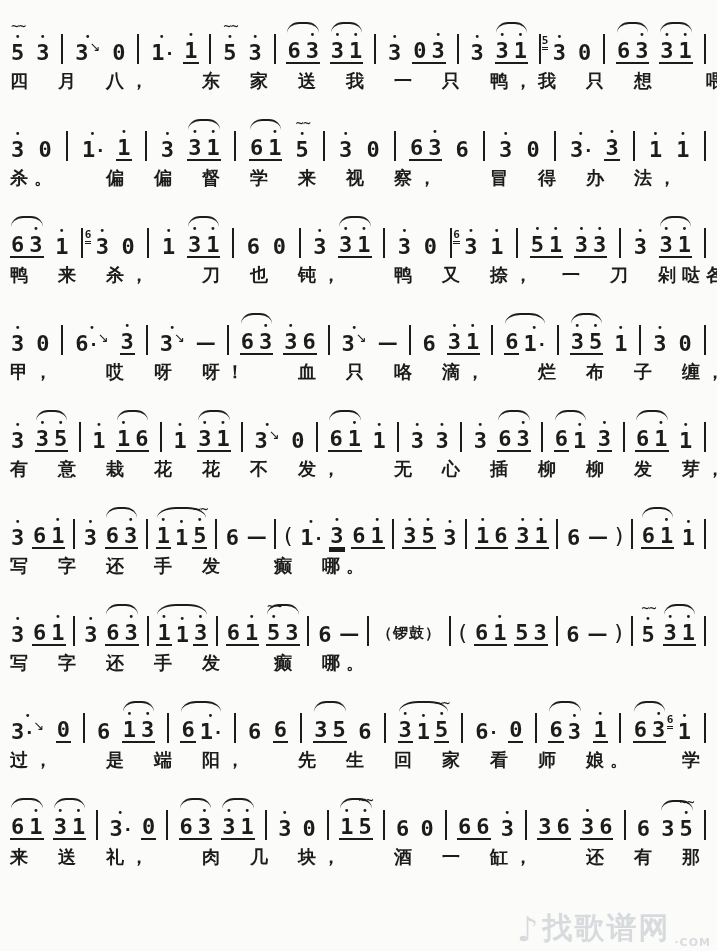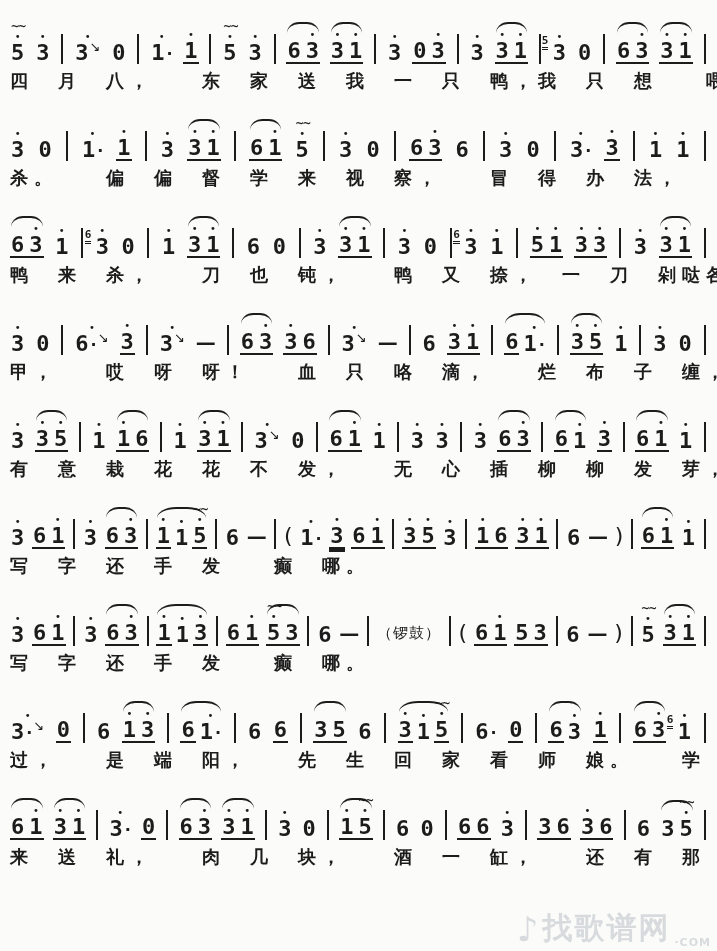--- a/index.html
+++ b/index.html
@@ -25,21 +25,21 @@
   .grace{ position:absolute; top:13px; left:-10px; font-family:"DejaVu Sans Mono",monospace;
           font-weight:700; font-size:11px; border-bottom:3px double var(--ink); line-height:12px; }
   .grp{ position:relative; display:inline-flex; }
   .grp-in{ display:inline-flex; gap:3px; align-items:flex-end; }
   .grp-in.gu{ border-bottom:2px solid var(--ink); }
   .arc::before{ content:""; position:absolute; left:1px; right:1px; top:2px; height:9px;
           border-top:2px solid var(--ink); border-radius:50% 50% 0 0 / 130% 130% 0 0; }
   .bar{ width:2px; background:var(--ink); height:30px; align-self:flex-end; margin:0 1px; }
   .dash{ align-self:flex-end; font-weight:700; font-size:20px; line-height:25px; }
   .paren{ align-self:flex-end; font-size:22px; line-height:27px; }
-  .anno{ align-self:flex-end; font-weight:400; font-size:15px; line-height:25px; letter-spacing:1px; }
+  .anno{ align-self:flex-end; font-weight:700; font-size:15px; line-height:25px; letter-spacing:1px; }
   .watermark{ position:absolute; right:6px; bottom:2px; display:flex; align-items:center; gap:4px;
           opacity:.5; color:#b6bcc2; pointer-events:none; }
   .wm-logo{ font-size:34px; }
   .wm-text{ font-size:30px; font-weight:700; font-family:"DejaVu Serif", serif; letter-spacing:2px;text-align:center; }
   .wm-sub{ font-size:11px; font-weight:700; align-self:flex-end; margin-bottom:0; letter-spacing:1px; }
 </style>
 </head>
 <body>
 
 <div id="score-page">

